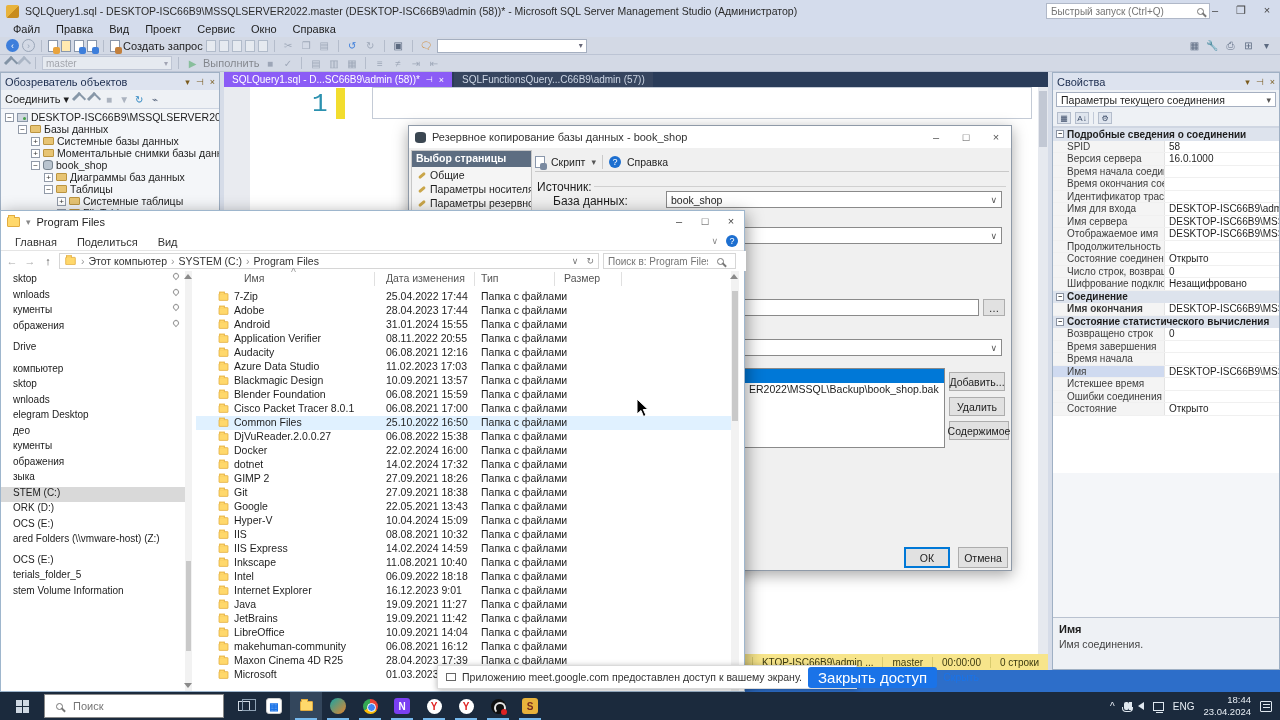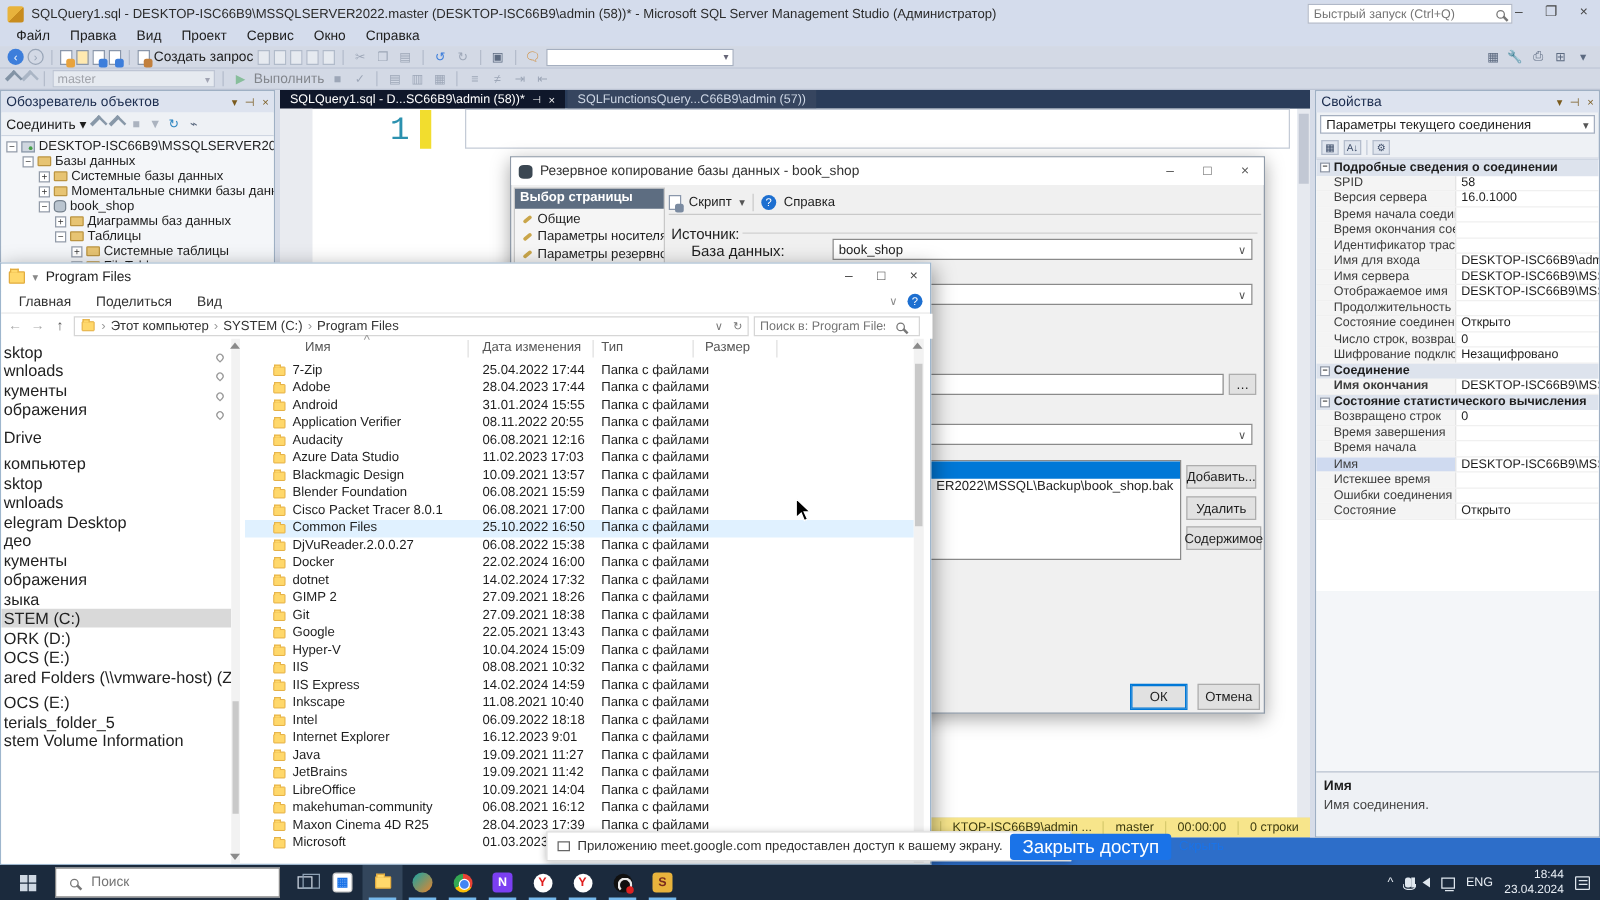--- a/index.html
+++ b/index.html
@@ -39,21 +39,21 @@
   #oe-tree{padding-top:2px;background:#f4f6f9;height:calc(100% - 36px);overflow:hidden;}
   .tree-row{height:12px;display:flex;align-items:center;gap:3px;white-space:nowrap;font-size:10.5px;color:#1e1e1e;}
   .expander{width:9px;height:9px;border:1px solid #919aa8;background:#fff;font-size:8px;line-height:7px;text-align:center;color:#333;flex:none;}
   .ti-folder{width:11px;height:8px;background:#e7c473;border:1px solid #bb9440;border-radius:1px;flex:none;}
   .ti-server{width:11px;height:9px;background:#cfd6df;border:1px solid #8a97a8;flex:none;position:relative;}
   .ti-server::after{content:"";position:absolute;right:1px;bottom:1px;width:3px;height:3px;background:#43a047;border-radius:50%;}
   .ti-db{width:10px;height:10px;background:#b9c4cf;border:1px solid #76828e;border-radius:4px/3px;flex:none;}
   
   #tabstrip{position:absolute;left:224px;top:72px;width:824px;height:15px;background:#2a3c59;display:flex;}
   .tab{height:15px;padding:0 8px;font-size:10px;display:flex;align-items:center;gap:6px;white-space:nowrap;}
-  .tab.active{background:#0f172a;color:#fff;justify-content:flex-end;}
+  .tab.active{background:#8b5cf6;color:#fff;justify-content:flex-end;}
   .tab.inactive{background:#36455f;color:#cdd6e4;margin-left:2px;}
   #editor{position:absolute;left:224px;top:87px;width:814px;height:567px;background:#fff;}
   #ed-margin{position:absolute;left:0;top:0;width:26px;height:100%;background:#e9ebf0;}
   #lnum{position:absolute;left:88px;top:2px;font-size:26px;color:#2b91af;font-family:"Liberation Mono",monospace;}
   #caretbar{position:absolute;left:112px;top:1px;width:9px;height:31px;background:#f2dd2e;}
   #stmtbox{position:absolute;left:148px;top:0px;width:660px;height:32px;border:1px solid #c4cbd6;}
   #ed-scroll{position:absolute;left:1038px;top:87px;width:10px;height:567px;background:#e6e9ef;}
   #ed-scroll .thumb{position:absolute;left:1px;top:4px;width:8px;height:56px;background:#c2c8d4;}
   #qstatus{position:absolute;left:224px;top:654px;width:824px;height:16px;background:#f7e58b;display:flex;align-items:center;justify-content:flex-end;font-size:10px;color:#3c3a10;}
   #qstatus .seg{padding:0 9px;border-left:1px solid #d8ca6e;white-space:nowrap;}
@@ -110,21 +110,21 @@
   #ex-addr{position:absolute;left:0;top:40px;width:745px;height:20px;display:flex;align-items:center;gap:4px;padding:0 4px;background:#fff;}
   .navarr{color:#aaa;font-size:11px;width:14px;text-align:center;}
   #crumbbox{flex:none;width:540px;height:16px;border:1px solid #d6d6d6;display:flex;align-items:center;gap:4px;padding:0 4px;font-size:10.5px;color:#333;}
   #crumbbox .car{margin-left:auto;color:#777;font-size:9px;display:flex;gap:8px;}
   #ex-search{flex:none;width:133px;height:16px;border:1px solid #d6d6d6;display:flex;align-items:center;}
   #ex-search input{border:none;outline:none;width:108px;font-size:10px;color:#666;padding:0 4px;background:transparent;}
   #ex-cols{position:absolute;left:195px;top:60px;width:535px;height:16px;font-size:10.5px;color:#555;}
   #ex-cols span{position:absolute;top:1px;}
   .colsep{position:absolute;top:0;width:1px;height:14px;background:#e0e0e0;}
   #ex-side{position:absolute;left:0;top:60px;width:184px;height:420px;overflow:hidden;background:#fff;}
-  .sb-item{height:15.5px;display:flex;align-items:flex-end;font-size:13px;color:#222;padding-left:2px;white-space:nowrap;position:relative;}
+  .sb-item{height:15.5px;display:flex;align-items:flex-start;font-size:10px;color:#222;padding-left:12px;white-space:nowrap;position:relative;}
   .sb-item.sel{background:#d9d9d9;}
   .pin{position:absolute;right:6px;width:6px;height:6px;border:1px solid #9a9a9a;border-radius:50% 50% 50% 0;transform:rotate(-45deg);}
   .sb-scroll{position:absolute;left:184px;top:60px;width:7px;height:420px;background:#f2f2f2;}
   .sb-scroll .thumb{position:absolute;left:1px;width:5px;background:#c9c9c9;}
   .chev{width:0;height:0;border-left:4px solid transparent;border-right:4px solid transparent;position:absolute;left:-1px;}
   .chev.up{border-bottom:5px solid #8a8a8a;top:3px;}
   .chev.dn{border-top:5px solid #8a8a8a;bottom:3px;}
   #ex-files{position:absolute;left:195px;top:0;width:535px;height:482px;}
   .file-row{position:absolute;left:0;width:535px;height:14px;font-size:10.5px;color:#1e1e1e;}
   .file-row.hl{background:#cce8ff99;}

